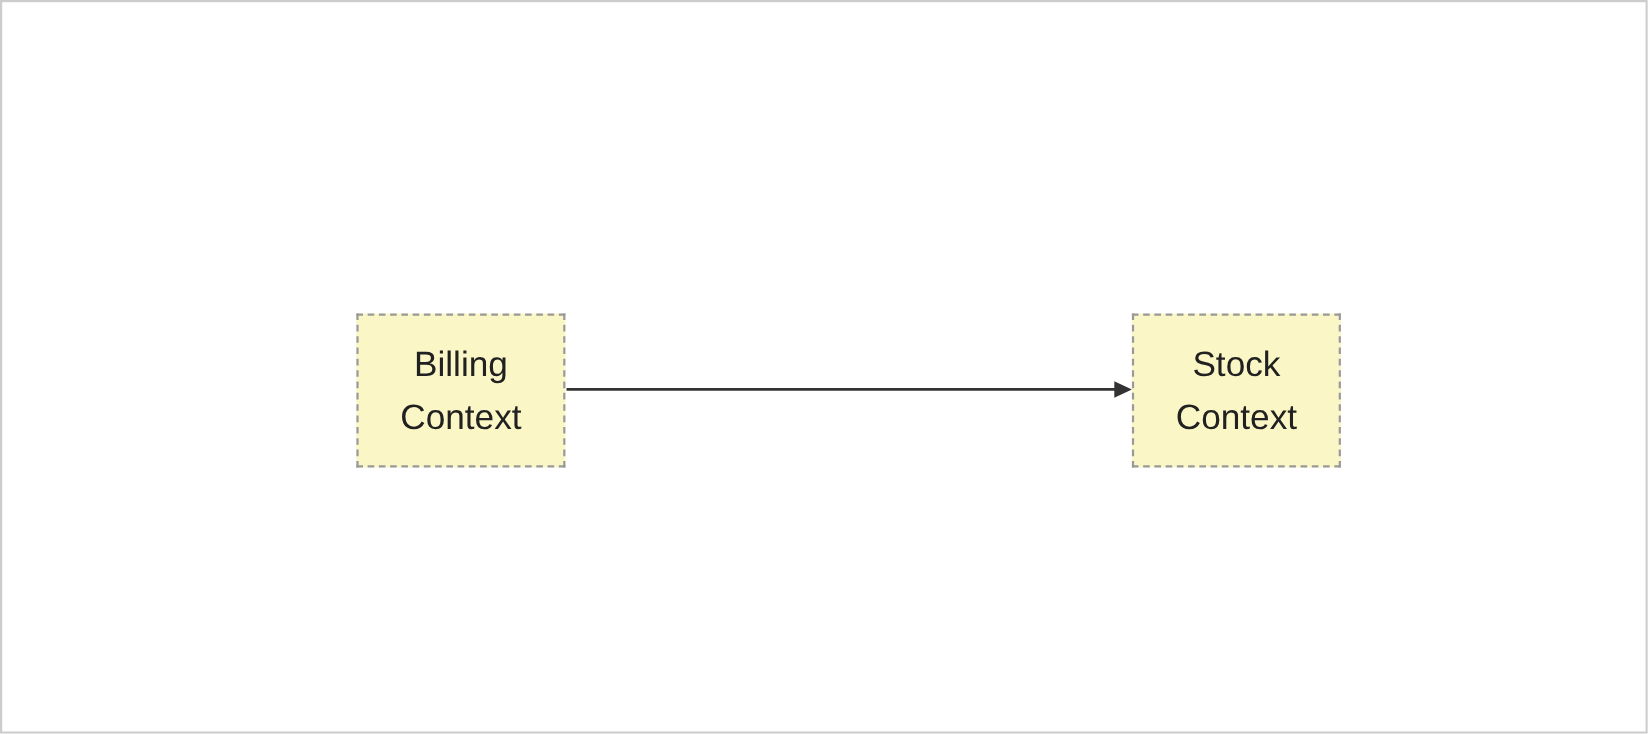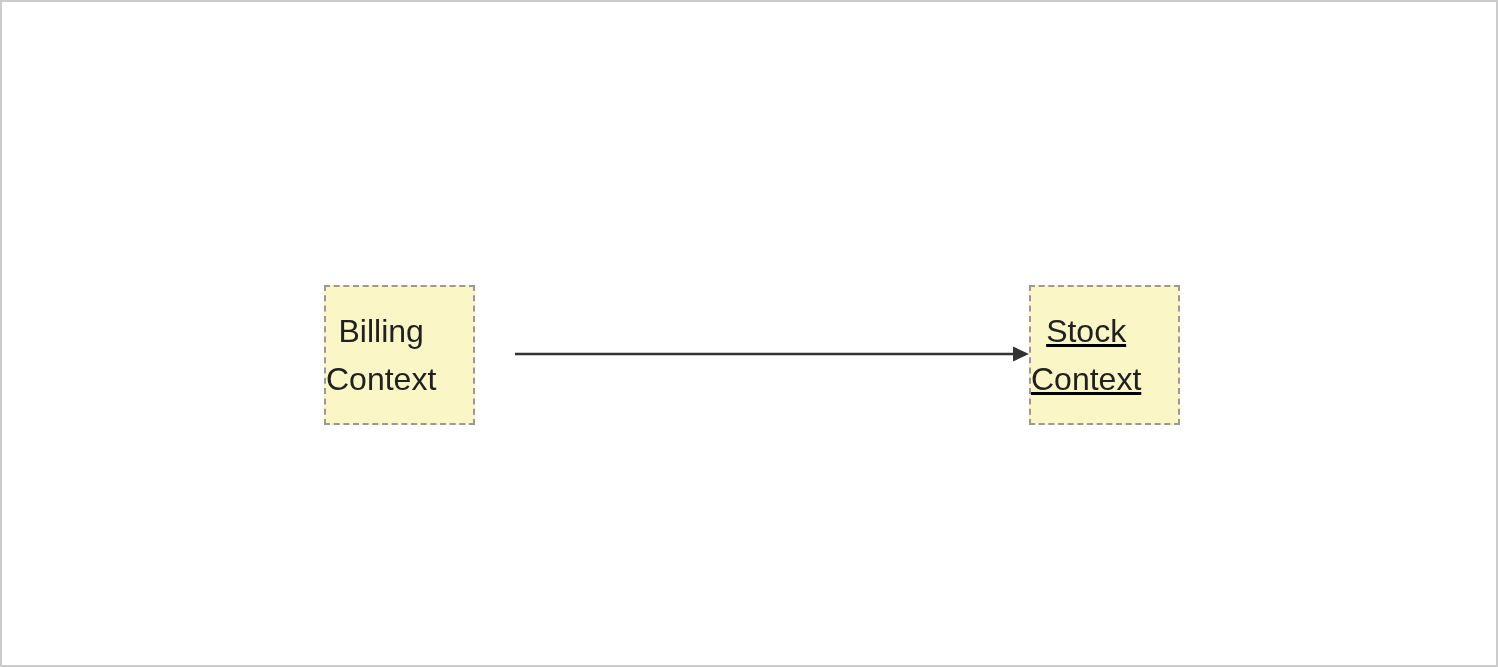--- a/index.html
+++ b/index.html
@@ -21,36 +21,37 @@
   }
   .canvas {
     position: relative;
     width: 1498px;
     height: 667px;
     border: 2px solid var(--page-border);
     background: var(--page-background);
   }
   .node {
     position: absolute;
-    width: 151px;
+    width: 190px;
     height: 140px;
     background: var(--node-fill);
     border: 2px dashed var(--node-border);
     display: flex;
     align-items: center;
+    justify-content: center;
   }
   .node-label {
     font-size: 32px;
     line-height: 1.5;
     color: var(--node-text);
     text-align: center;
     white-space: pre-line;
   }
   #node-billing { left: 322px; top: 283px; }
-  #node-stock  { left: 1027px; top: 283px; text-decoration: underline; }
+  #node-stock  { left: 1027px; top: 283px; }
   .edge-layer {
     position: absolute;
     left: 0; top: 0;
     width: 1498px;
     height: 667px;
     pointer-events: none;
   }
   .edge-layer line { stroke: var(--edge); stroke-width: 2.5; }
   .edge-layer polygon { fill: var(--edge); }
 </style>

